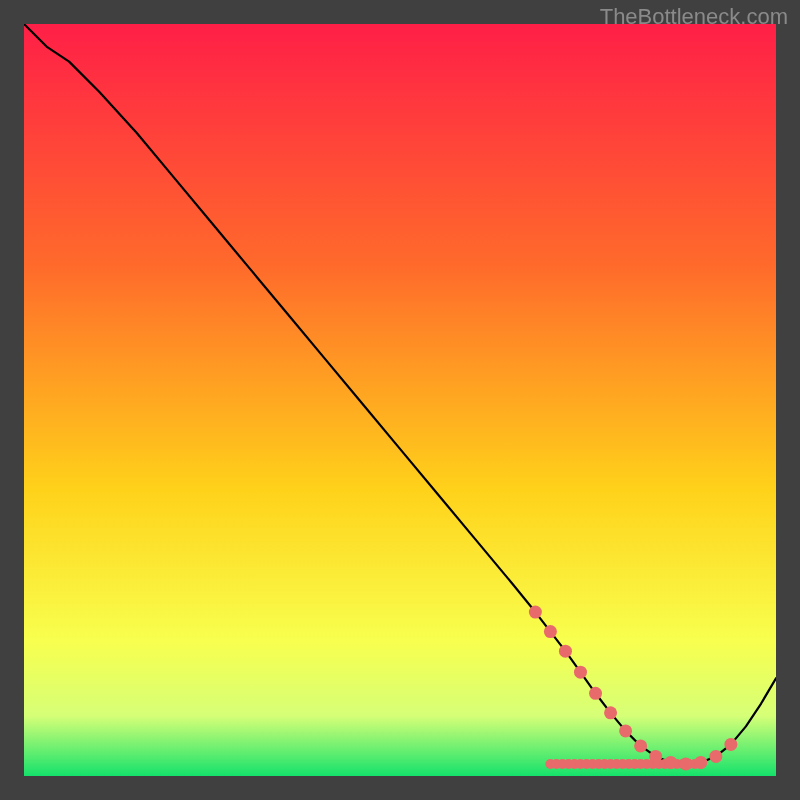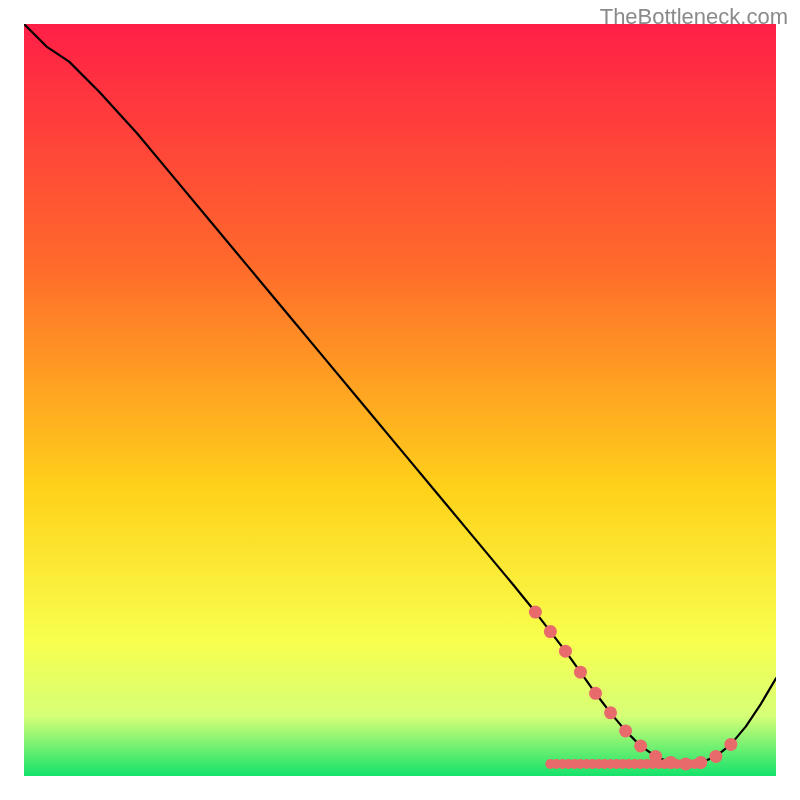--- a/index.html
+++ b/index.html
@@ -7,21 +7,21 @@
     padding: 0;
     width: 800px;
     height: 800px;
     background: #000;
     overflow: hidden;
   }
   .stage {
     position: relative;
     width: 800px;
     height: 800px;
-    background: #ffffff;
+    background: #404040;
   }
   .plot {
     position: absolute;
     left: 24px;
     top: 24px;
     width: 752px;
     height: 752px;
   }
   .watermark {
     position: absolute;

